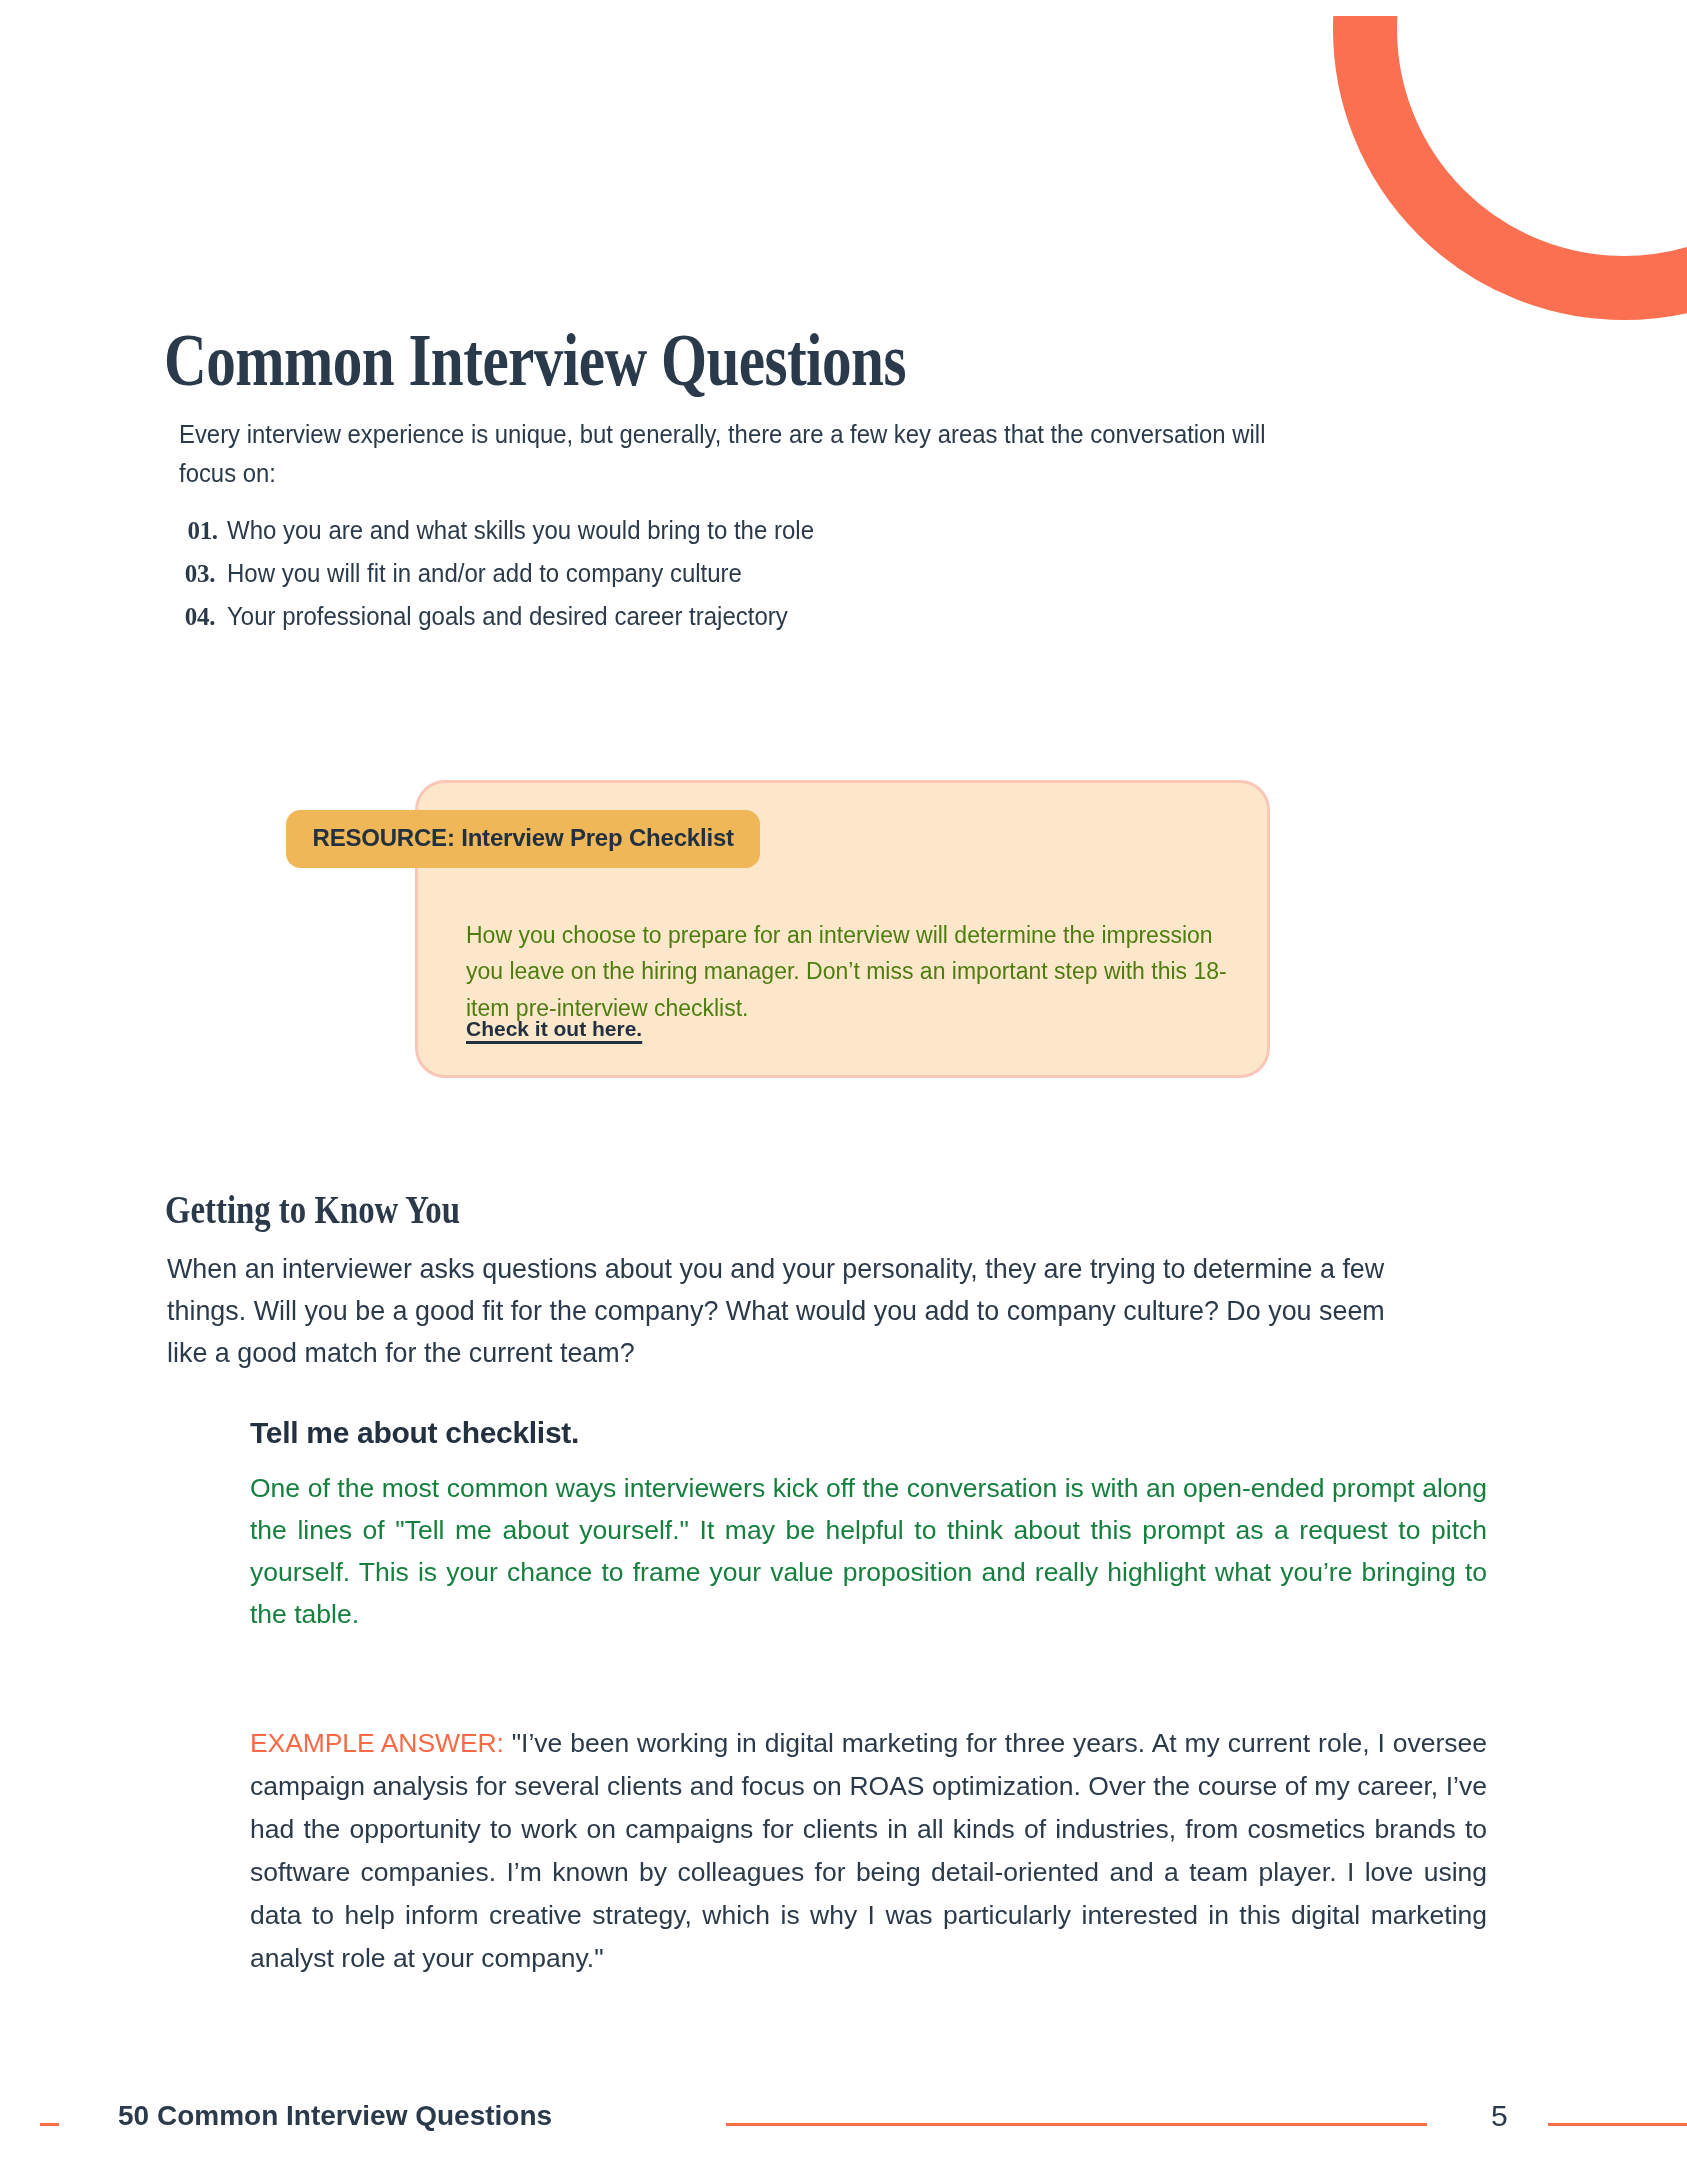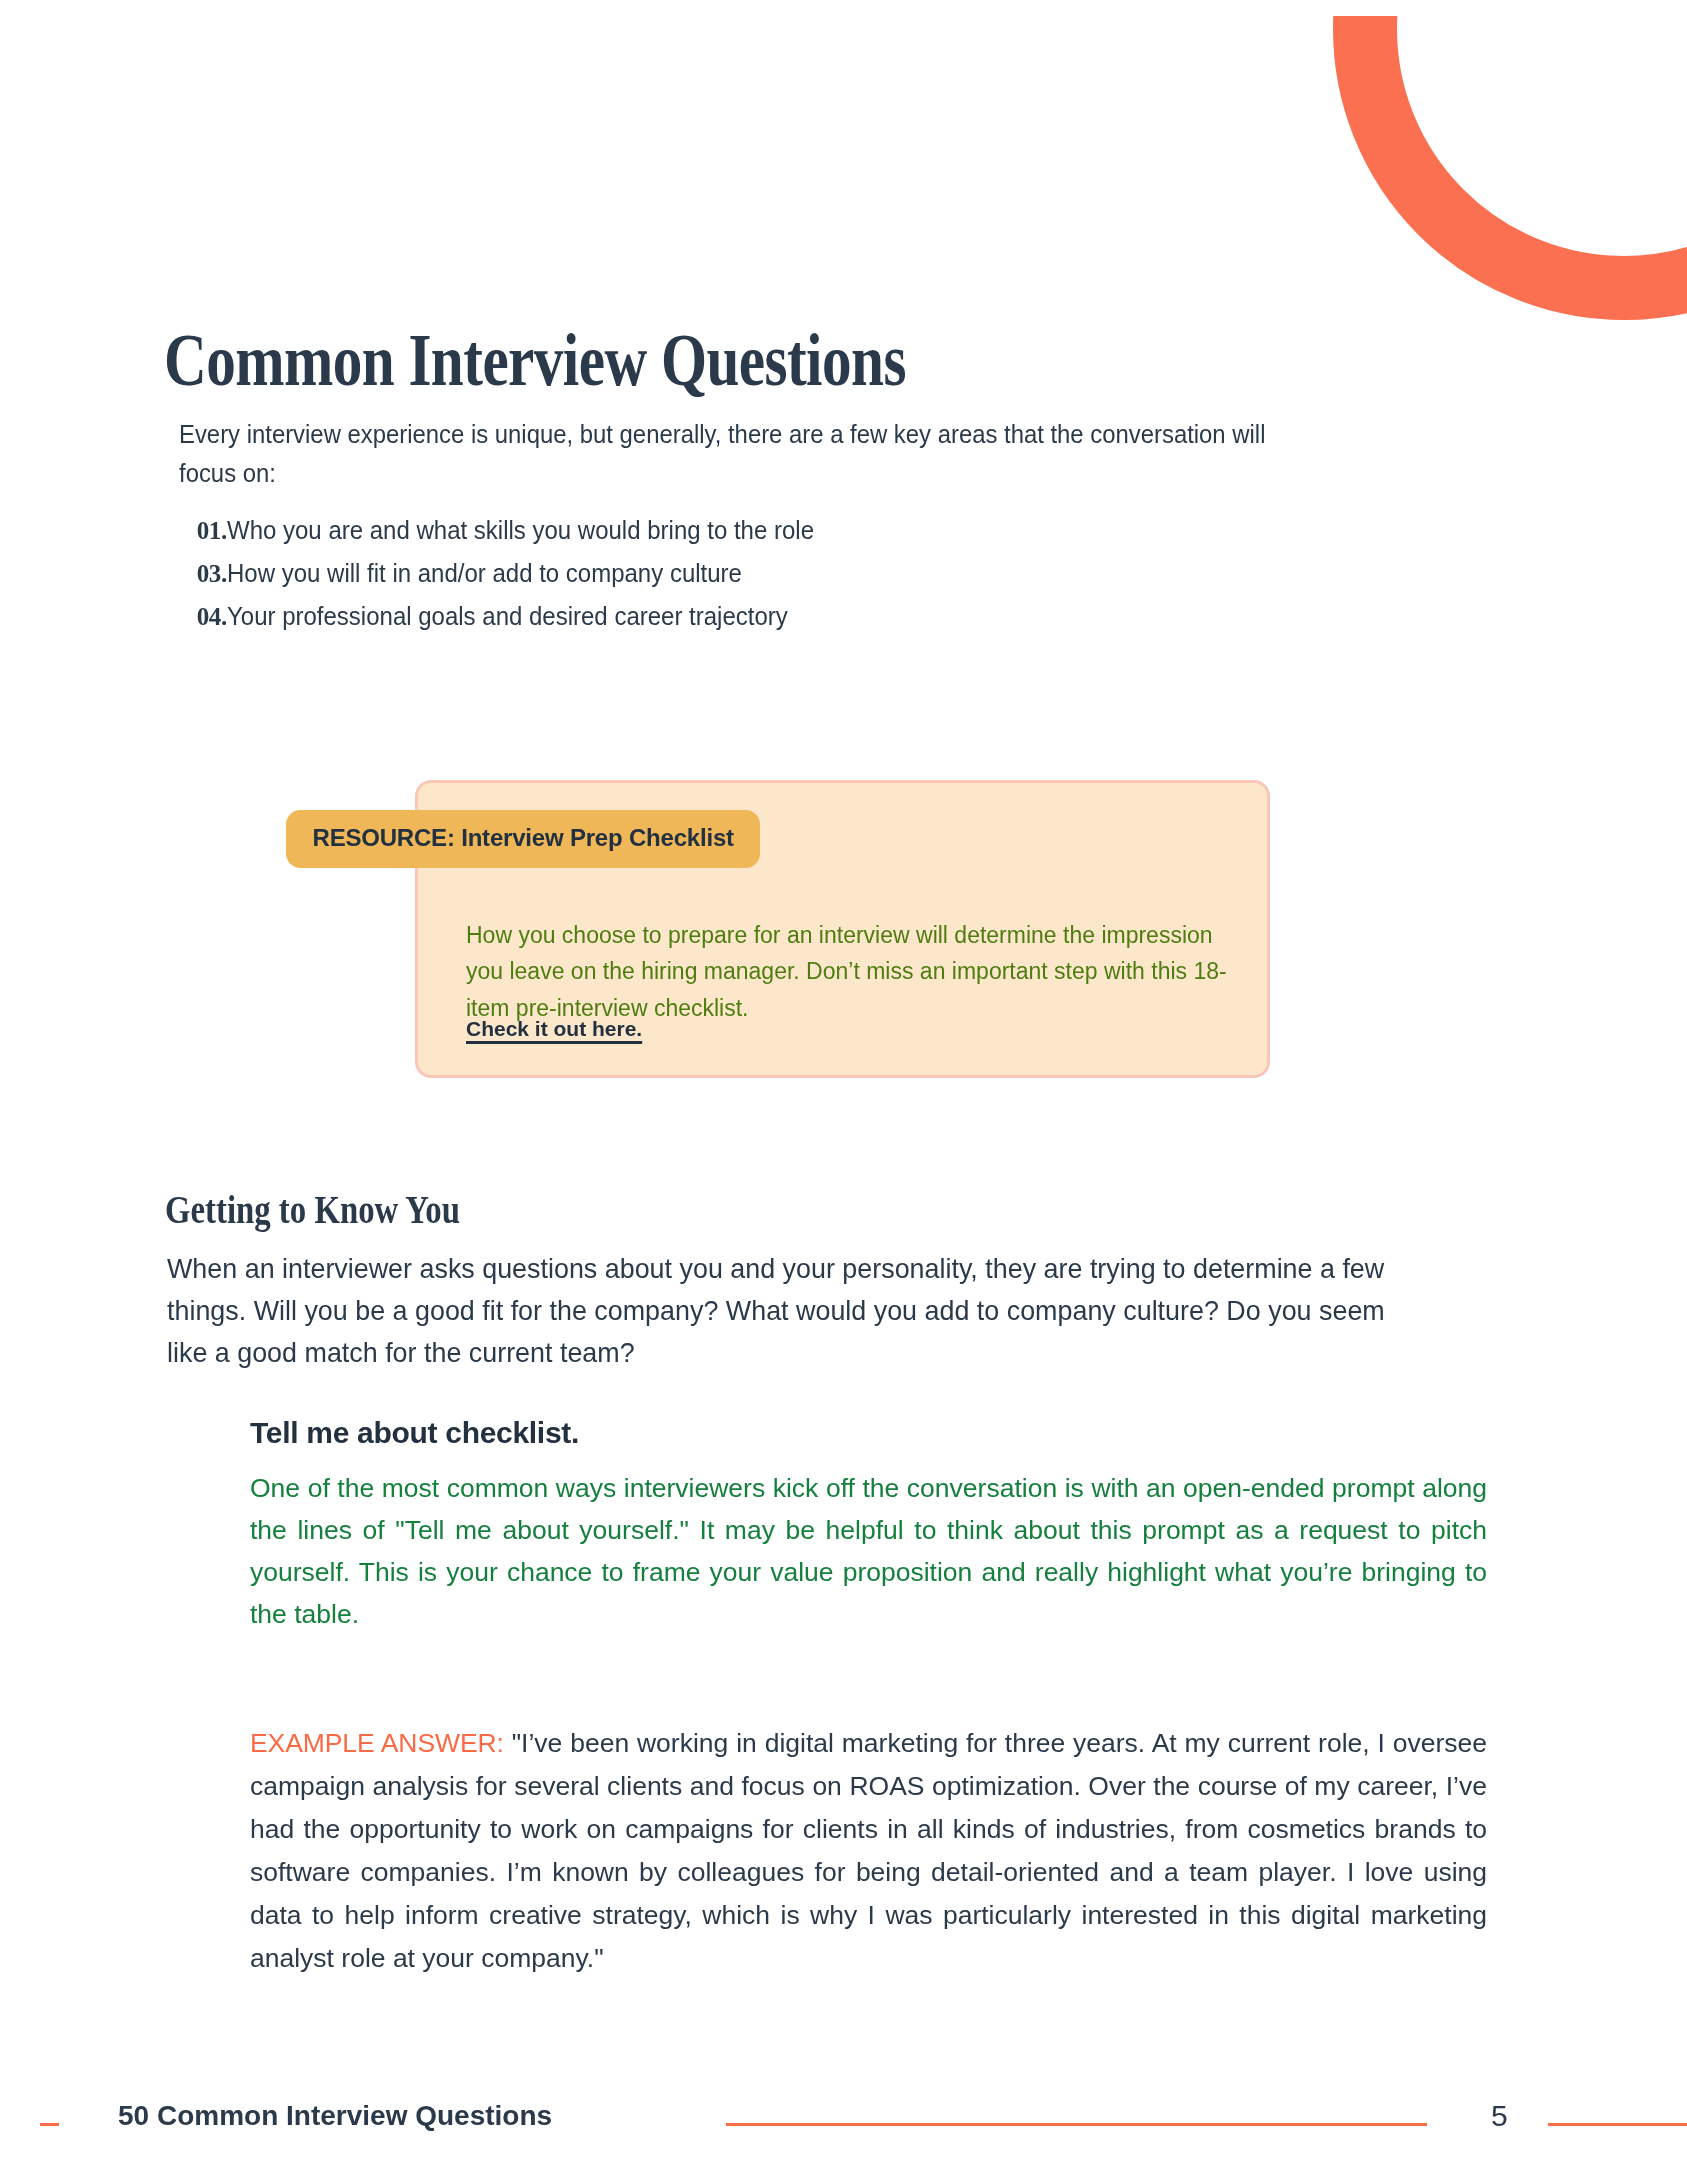--- a/index.html
+++ b/index.html
@@ -74,21 +74,21 @@
     align-items: baseline;
     height: 43px;
   }
   .num-marker {
     font-family: "Liberation Serif", serif;
     font-weight: bold;
     font-size: 25px;
     color: #2b3a4a;
     width: 54px;
     flex: 0 0 54px;
-    text-align: right;
+    text-align: center;
     letter-spacing: -0.3px;
   }
   .num-row:first-child .num-marker {
     padding-left: 5.3px;
     box-sizing: border-box;
   }
   .num-text {
     font-size: 25px;
     line-height: 1.0;
     color: #2b3a4a;
@@ -100,21 +100,21 @@
   
   .callout {
     position: absolute;
     left: 415px;
     top: 764px;
     width: 855px;
     height: 298px;
     box-sizing: border-box;
     background: #fce7cb;
     border: 3.3px solid #f9c6b8;
-    border-radius: 16px;
+    border-radius: 30px;
   }
   .callout-tag {
     position: absolute;
     left: -132px;
     top: 26.5px;
     background: #efb758;
     border-radius: 14.6px;
     padding: 14.6px 26.5px 16px 26.5px;
     font-size: 24px;
     font-weight: bold;

